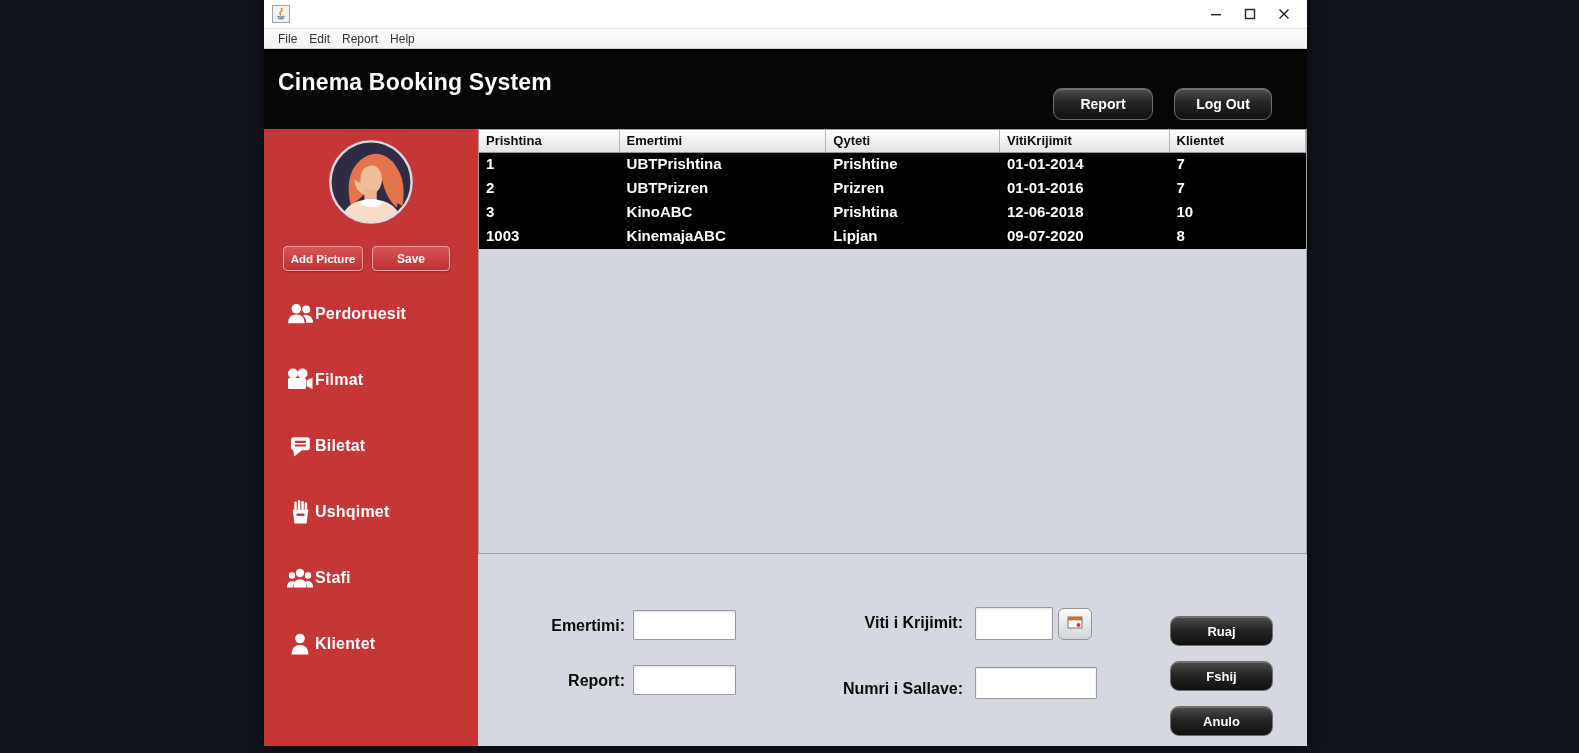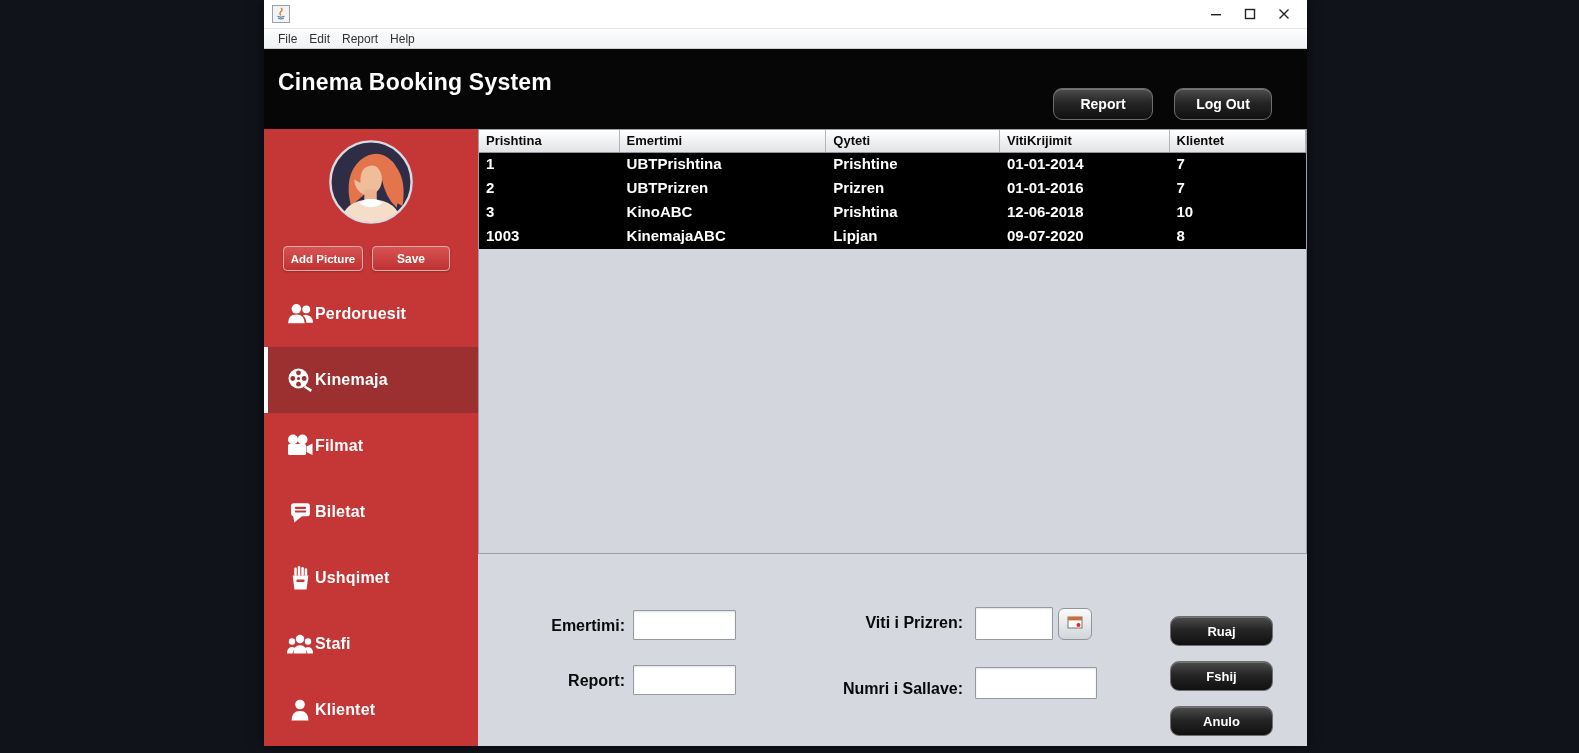--- a/index.html
+++ b/index.html
@@ -158,34 +158,20 @@
             <span class="nav-ico">
               <svg width="27" height="24" viewBox="0 0 26 22" fill="#fff">
                 <circle cx="9" cy="6" r="4.6"></circle>
                   <path d="M1,20 Q1,11.5 9,11.5 Q17,11.5 17,20 Z"></path>
                 <circle cx="18.5" cy="6.5" r="3.8"></circle>
                   <path d="M17.5,11.8 Q25,12.5 25,19.5 L18.5,19.5 Q18.5,14.5 15.5,12.6 Q16.4,11.9 17.5,11.8 Z"></path>
               </svg>
             </span>
             <span class="nav-label">Perdoruesit</span>
           </div>
-          <div class="navitem selected">
-            <span class="nav-ico">
-              <svg width="26" height="26" viewBox="0 0 26 26">
-                <circle cx="11.5" cy="11.5" r="10" fill="#fff"></circle>
-                <circle cx="11.5" cy="5.8" r="2.4" fill="#9c2f2f"></circle>
-                  <circle cx="11.5" cy="17.2" r="2.4" fill="#9c2f2f"></circle>
-                <circle cx="5.8" cy="11.5" r="2.4" fill="#9c2f2f"></circle>
-                  <circle cx="17.2" cy="11.5" r="2.4" fill="#9c2f2f"></circle>
-                <circle cx="11.5" cy="11.5" r="1.6" fill="#9c2f2f"></circle>
-                <path d="M18,18.5 L25,22.5 L23.6,25 L17,20.6 Z" fill="#fff"></path>
-              </svg>
-            </span>
-            <span class="nav-label">Kinemaja</span>
-          </div>
           <div class="navitem">
             <span class="nav-ico">
               <svg width="28" height="24" viewBox="0 0 28 24" fill="#fff">
                 <circle cx="7" cy="5.5" r="5"></circle>
                   <circle cx="16.5" cy="5.5" r="5"></circle>
                 <rect x="2" y="10" width="18" height="11" rx="1.5"></rect>
                 <path d="M20.5,12.5 L26.5,9.5 L26.5,21 L20.5,18 Z"></path>
               </svg>
             </span>
             <span class="nav-label">Filmat</span>
@@ -279,21 +265,21 @@
             <div class="td c4">8</div>
           </div>
         </div>
 
         <div class="formpanel">
           <div class="flabel lab-emertimi">Emertimi:</div>
           <input class="finput inp-emertimi" value="" style="">
           <div class="flabel lab-qyteti">Report:</div>
           <input class="finput inp-qyteti" value="" style="">
 
-          <div class="flabel lab-viti">Viti i Prizren:</div>
+          <div class="flabel lab-viti">Viti i Krijimit:</div>
           <input class="finput inp-viti" value="" style="">
           <div class="cal-btn">
             <span>
               <svg width="16" height="13" viewBox="0 0 16 13">
                 <rect x="1" y="1" width="14" height="11" fill="#fdfdfd" stroke="#777" stroke-width="1"></rect>
                 <rect x="1" y="1" width="14" height="3.4" fill="#c87137"></rect>
                 <circle cx="11.5" cy="9" r="2" fill="#d03030"></circle>
               </svg>
             </span>
           </div>

